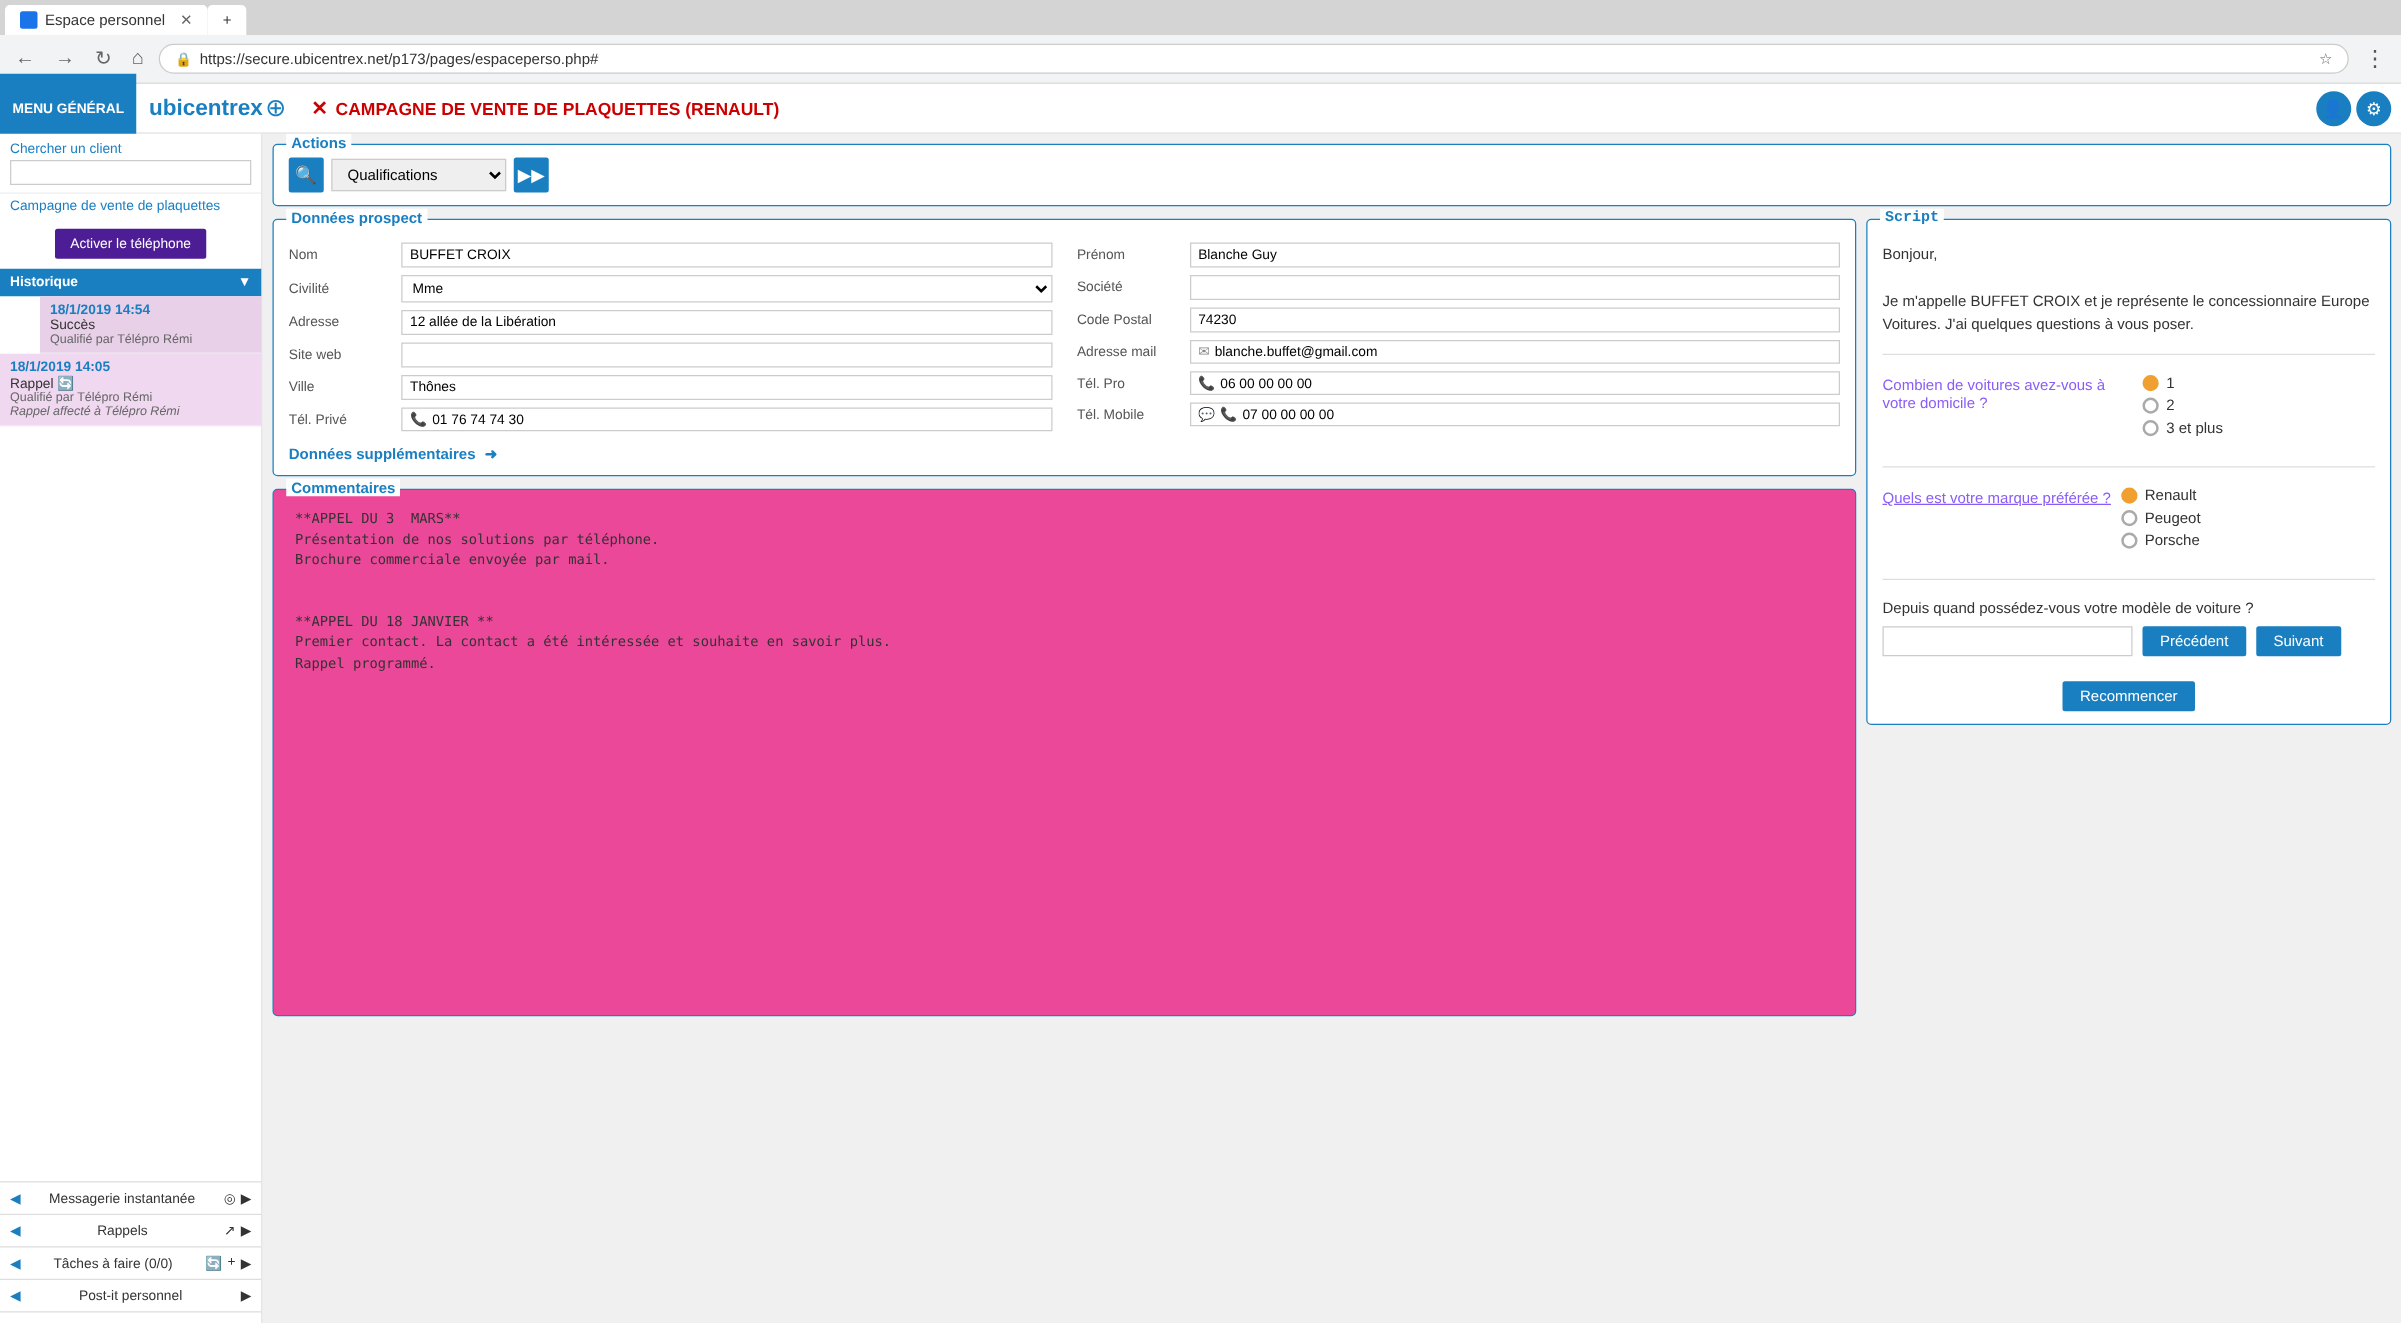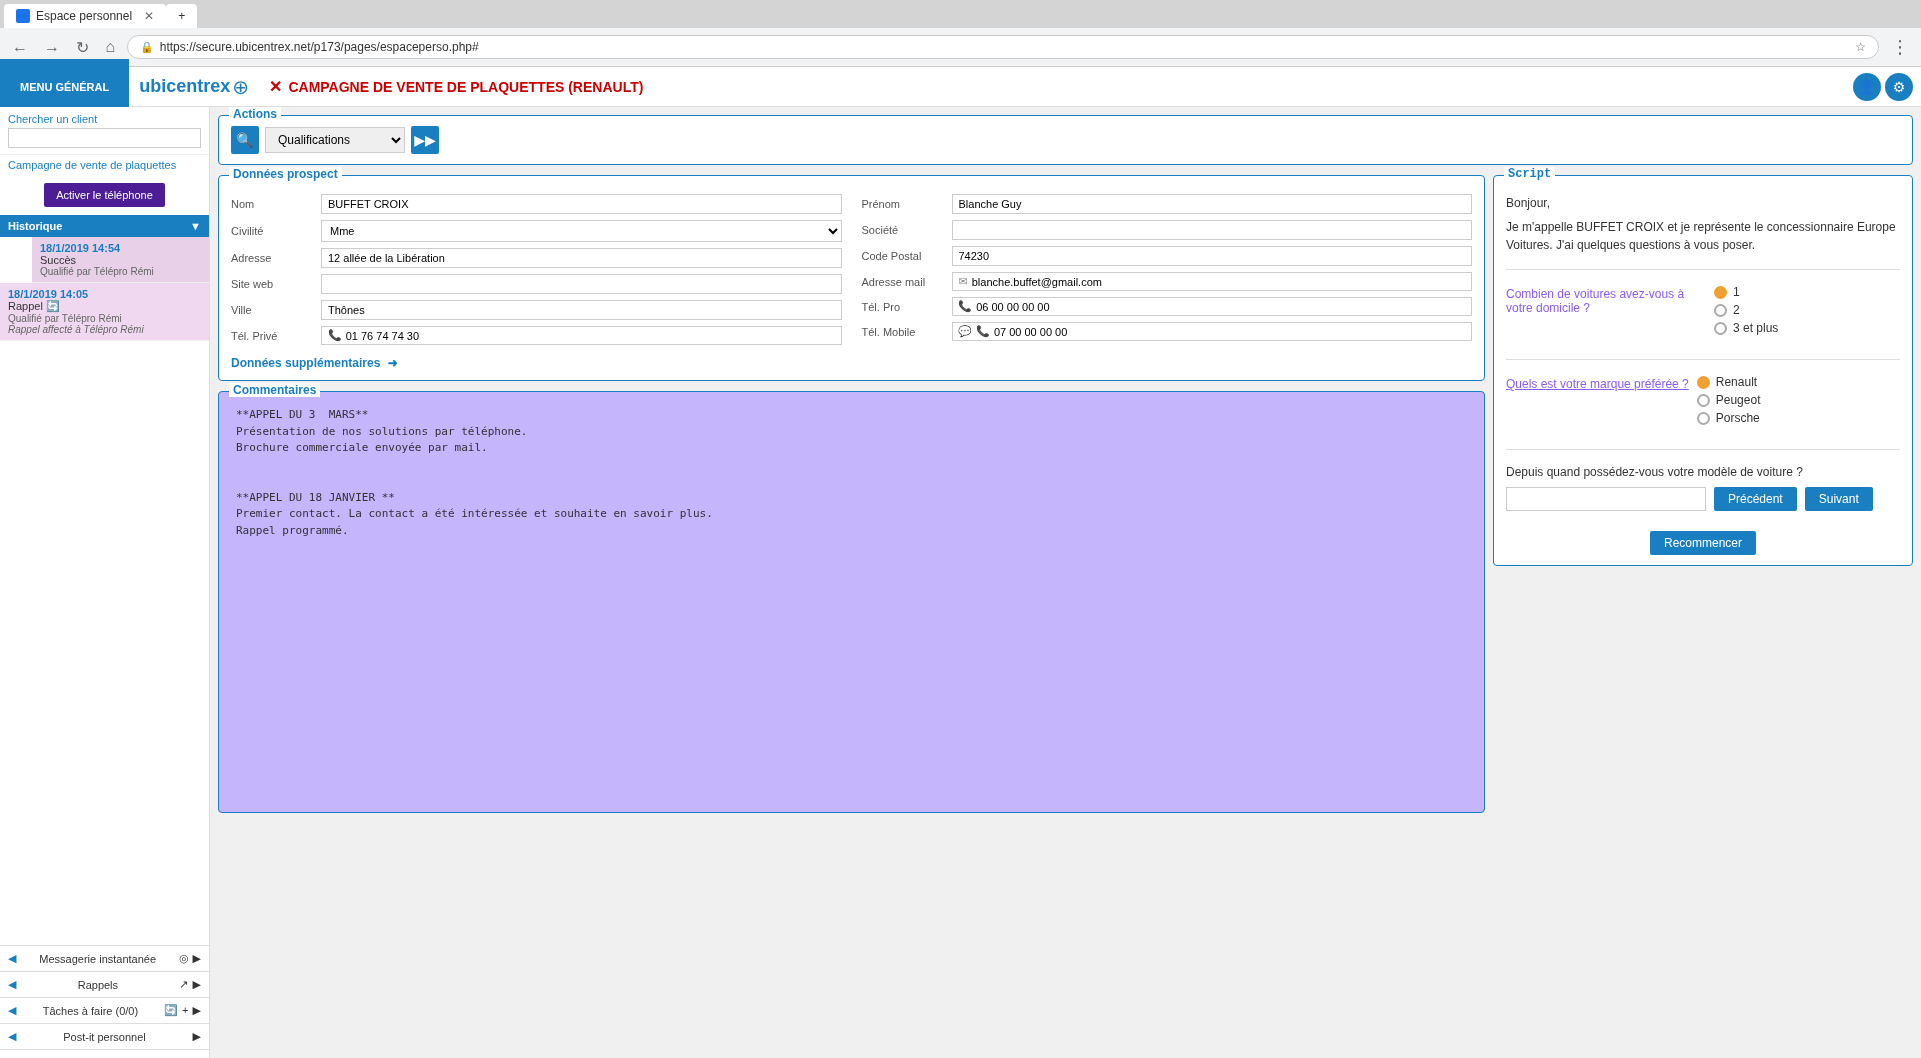--- a/index.html
+++ b/index.html
@@ -16,21 +16,21 @@
     .nav-btn:disabled { color: #ccc; }
     .address-bar { flex: 1; display: flex; align-items: center; background: white; border: 1px solid #ccc; border-radius: 20px; padding: 4px 12px; font-size: 12px; gap: 6px; }
     .address-bar .lock-icon { color: #555; font-size: 11px; }
     .address-bar .url-text { color: #333; flex: 1; }
     .address-bar .star-icon { color: #666; }
     .toolbar-actions { display: flex; gap: 4px; }
     .toolbar-action-btn { background: none; border: none; cursor: pointer; color: #555; font-size: 18px; padding: 2px 4px; }
 
     
     .app-header { display: flex; align-items: center; background: white; border-bottom: 1px solid #ddd; padding: 0; height: 40px; }
-    .menu-btn { background: #1a7fc1; color: white; font-size: 11px; font-weight: bold; padding: 8px 20px; height: 56px; white-space: nowrap; border: none; cursor: pointer; }
+    .menu-btn { background: #1a7fc1; color: white; font-size: 11px; font-weight: bold; padding: 8px 10px; height: 56px; white-space: nowrap; border: none; cursor: pointer; }
     .logo-area { display: flex; align-items: center; padding: 0 10px; }
     .logo-text { font-size: 18px; font-weight: bold; color: #1a7fc1; }
     .logo-icon { color: #1a7fc1; font-size: 20px; margin-left: 2px; }
     .page-title { color: #cc0000; display: flex; align-items: center; gap: 6px; font-size: 14px; font-weight: bold; flex: 1; padding-left: 10px; }
     .page-title .x-icon { color: #cc0000; font-size: 16px; }
     .header-actions { display: flex; gap: 4px; padding-right: 8px; }
     .header-action-btn { background: #1a7fc1; border: none; border-radius: 50%; width: 28px; height: 28px; color: white; cursor: pointer; font-size: 14px; display: flex; align-items: center; justify-content: center; }
 
     .main-layout { display: flex; height: calc(1058px - 90px); }
 
@@ -70,21 +70,21 @@
     .data-table .val-select { border: 1px solid #ccc; flex: 1; padding: 3px 4px; font-size: 11px; background: white; }
 
     .input-with-icon { display: flex; align-items: center; border: 1px solid #ccc; background: white; flex: 1; padding: 2px 6px; gap: 4px; }
     .input-with-icon .phone-icon { color: #1a7fc1; font-size: 11px; }
     .input-with-icon .email-icon { color: #888; font-size: 11px; }
     .input-with-icon input { border: none; outline: none; font-size: 11px; flex: 1; }
 
     .more-data-link { color: #1a7fc1; font-size: 12px; font-weight: bold; cursor: pointer; margin-top: 5px; }
     .more-data-link .arrow { margin-left: 4px; }
 
-    .comments-section { border: 1px solid #1a7fc1; border-radius: 4px; background: #c4b5fd; padding: 10px 12px; position: relative; }
+    .comments-section { border: 1px solid #1a7fc1; border-radius: 4px; background: #ec4899; padding: 10px 12px; position: relative; }
     .comments-title { color: #1a7fc1; font-size: 12px; font-weight: bold; position: absolute; top: -9px; left: 10px; background: white; padding: 0 4px; }
     .comment-text { font-size: 11px; color: #333; line-height: 1.5; white-space: pre-wrap; padding: 5px; min-height: 400px; }
 
     
     .script-section { border: 1px solid #1a7fc1; border-radius: 4px; background: white; padding: 10px 12px; position: relative; }
     .script-title { color: #1a7fc1; font-size: 12px; font-weight: bold; position: absolute; top: -9px; left: 10px; background: white; padding: 0 4px; font-family: Liberation Mono, monospace; }
     .script-intro { font-size: 12px; color: #333; margin: 8px 0 15px; line-height: 1.5; }
     .script-question { margin-bottom: 20px; }
     .script-option { display: flex; align-items: center; gap: 6px; margin-bottom: 4px; font-size: 12px; }
     .script-separator { border: none; border-top: 1px solid #ddd; margin: 15px 0; }
@@ -324,21 +324,21 @@
 Rappel programmé.</pre>
         </div>
 
       </div>
 
       <div>
         <div class="script-section">
           <div class="script-title">Script</div>
 
           <div class="script-intro">
-            <p style="margin-bottom:6px;">Bonjour,</p>
+            <p style="margin-bottom:20px;">Bonjour,</p>
             <p>Je m'appelle BUFFET CROIX et je représente le concessionnaire Europe Voitures. J'ai quelques questions à vous poser.</p>
           </div>
 
           <hr class="script-separator">
 
           <div class="script-question">
             <div style="display:grid;grid-template-columns:auto 1fr;gap:8px;align-items:start;">
               <div class="question-label" style="max-width:200px;">Combien de voitures avez-vous à votre domicile ?</div>
               <div class="options-col">
                 <div class="script-option">

